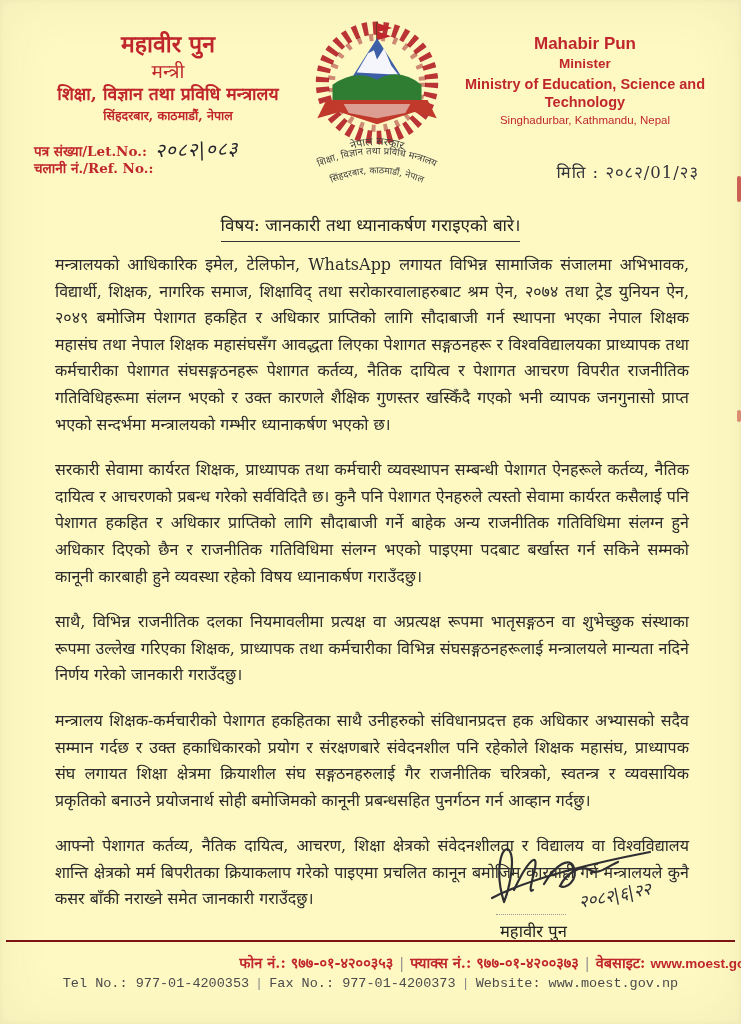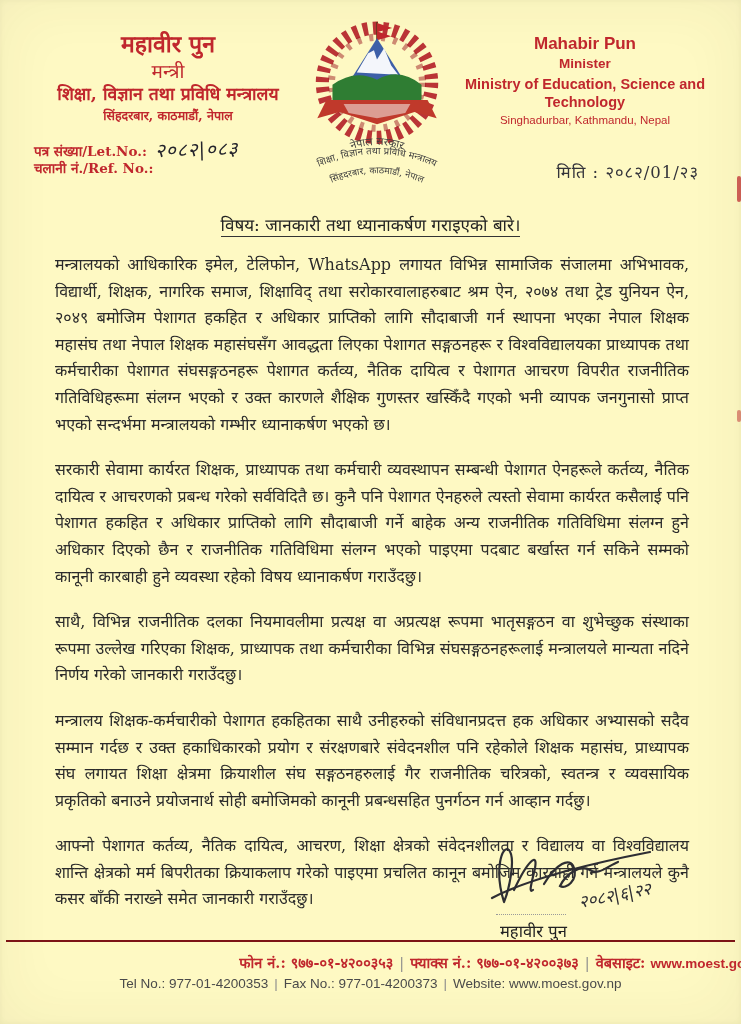--- a/index.html
+++ b/index.html
@@ -26,36 +26,36 @@
   .hdr-right .ad{font-size:11.5px; line-height:1.7;}
   
   .meta-left{position:absolute; left:34px; top:136px; font-size:13.5px; color:#c0272d; font-weight:bold;}
   .meta-left .row{height:23px; white-space:nowrap;}
   .hand{font-family:"DejaVu Serif", serif; font-weight:normal; font-style:italic;
         color:#24242c; font-size:19px; letter-spacing:1px; display:inline-block; transform:rotate(-1.5deg); margin-left:3px;}
   .meta-date{position:absolute; right:42px; top:160px; font-size:16.5px; color:#33333a; letter-spacing:1px;}
   
   .subject{position:absolute; left:0; top:213px; width:100%; text-align:center;
            font-size:17px; color:#222; }
-  .subject span{border-bottom:1.5px solid #333; padding-bottom:1px;}
+  .subject span{border-bottom:1.5px solid #333; padding-bottom:6px;}
   
   .body{position:absolute; left:55px; top:252px; width:634px;}
   .body p{margin:0 0 19px 0; text-align:justify; font-size:16px; line-height:26.6px; color:#2b2b2b;}
   
   .sig{position:absolute; right:48px; top:836px; width:215px;}
   .sig svg{display:block;}
   .sig-dots{width:70px; border-bottom:1.5px dotted #9a9a9a; margin:-14px 0 4px 18px;}
   .sig-name{font-size:16.5px; color:#222; padding-left:22px;}
   
   .rule{position:absolute; left:6px; right:6px; top:940px; border-top:2.5px solid #7c1416;}
   .footer-np{position:absolute; left:0; top:952px; width:100%; text-align:right;
              font-size:14.5px; font-weight:bold; color:#c0272d;padding-left:31px;}
   .footer-np .url{font-family:"Liberation Sans", sans-serif; font-size:13.5px;}
   .footer-en{position:absolute; left:0; top:976px; width:100%; text-align:center;
-             font-family:Liberation Sans, sans-serif; font-size:13.5px; color:#4a4a4a;}
+             font-family:Liberation Mono, monospace; font-size:13.5px; color:#4a4a4a;}
   .sep{color:#8c8c8c; padding:0 6px; font-weight:normal;}
   
   .edge-mark{position:absolute; right:0; width:4px; background:#c13a3a; border-radius:2px; opacity:.8;}
   .em1{top:176px; height:26px;}
   .em2{top:410px; height:12px; opacity:.55;}
 </style>
 </head>
 <body>
 
 <div class="page">

